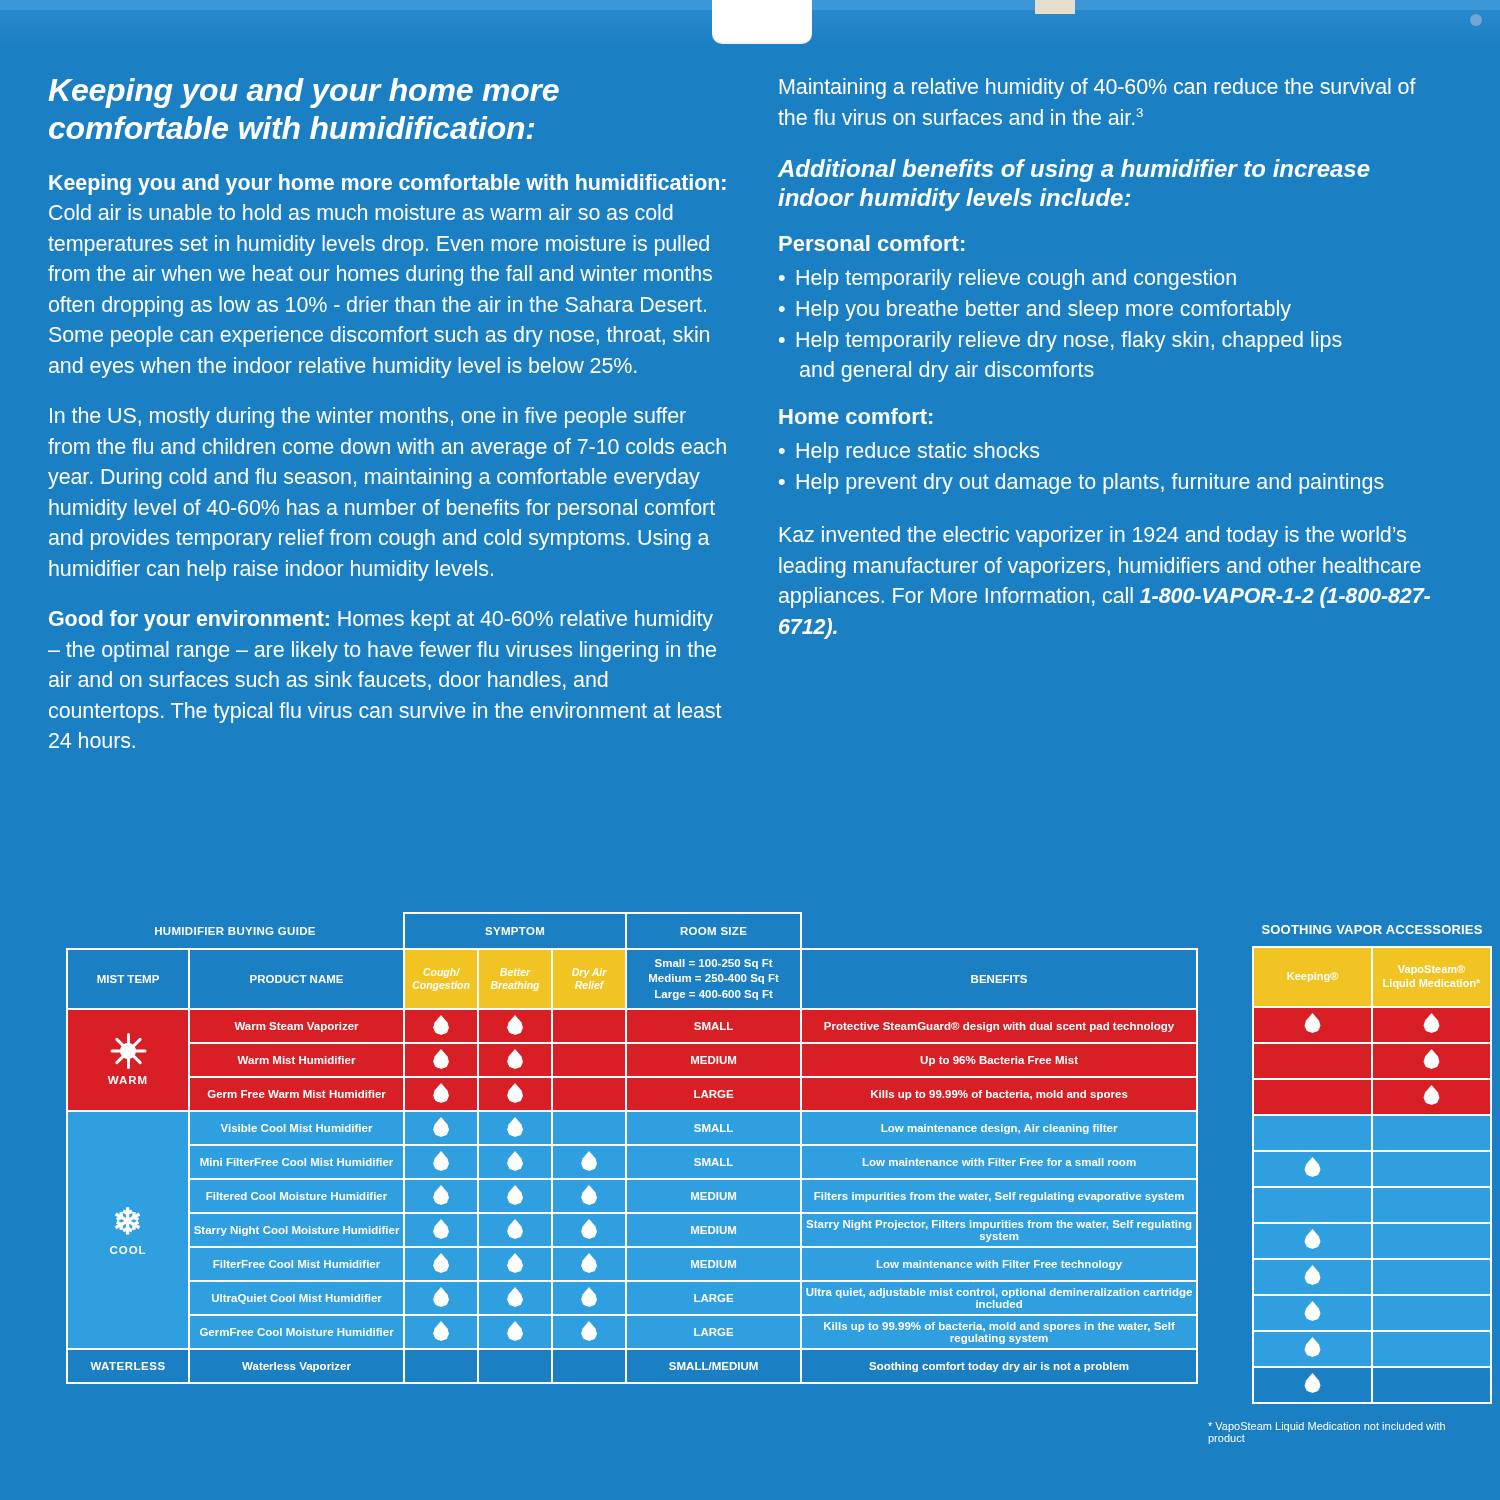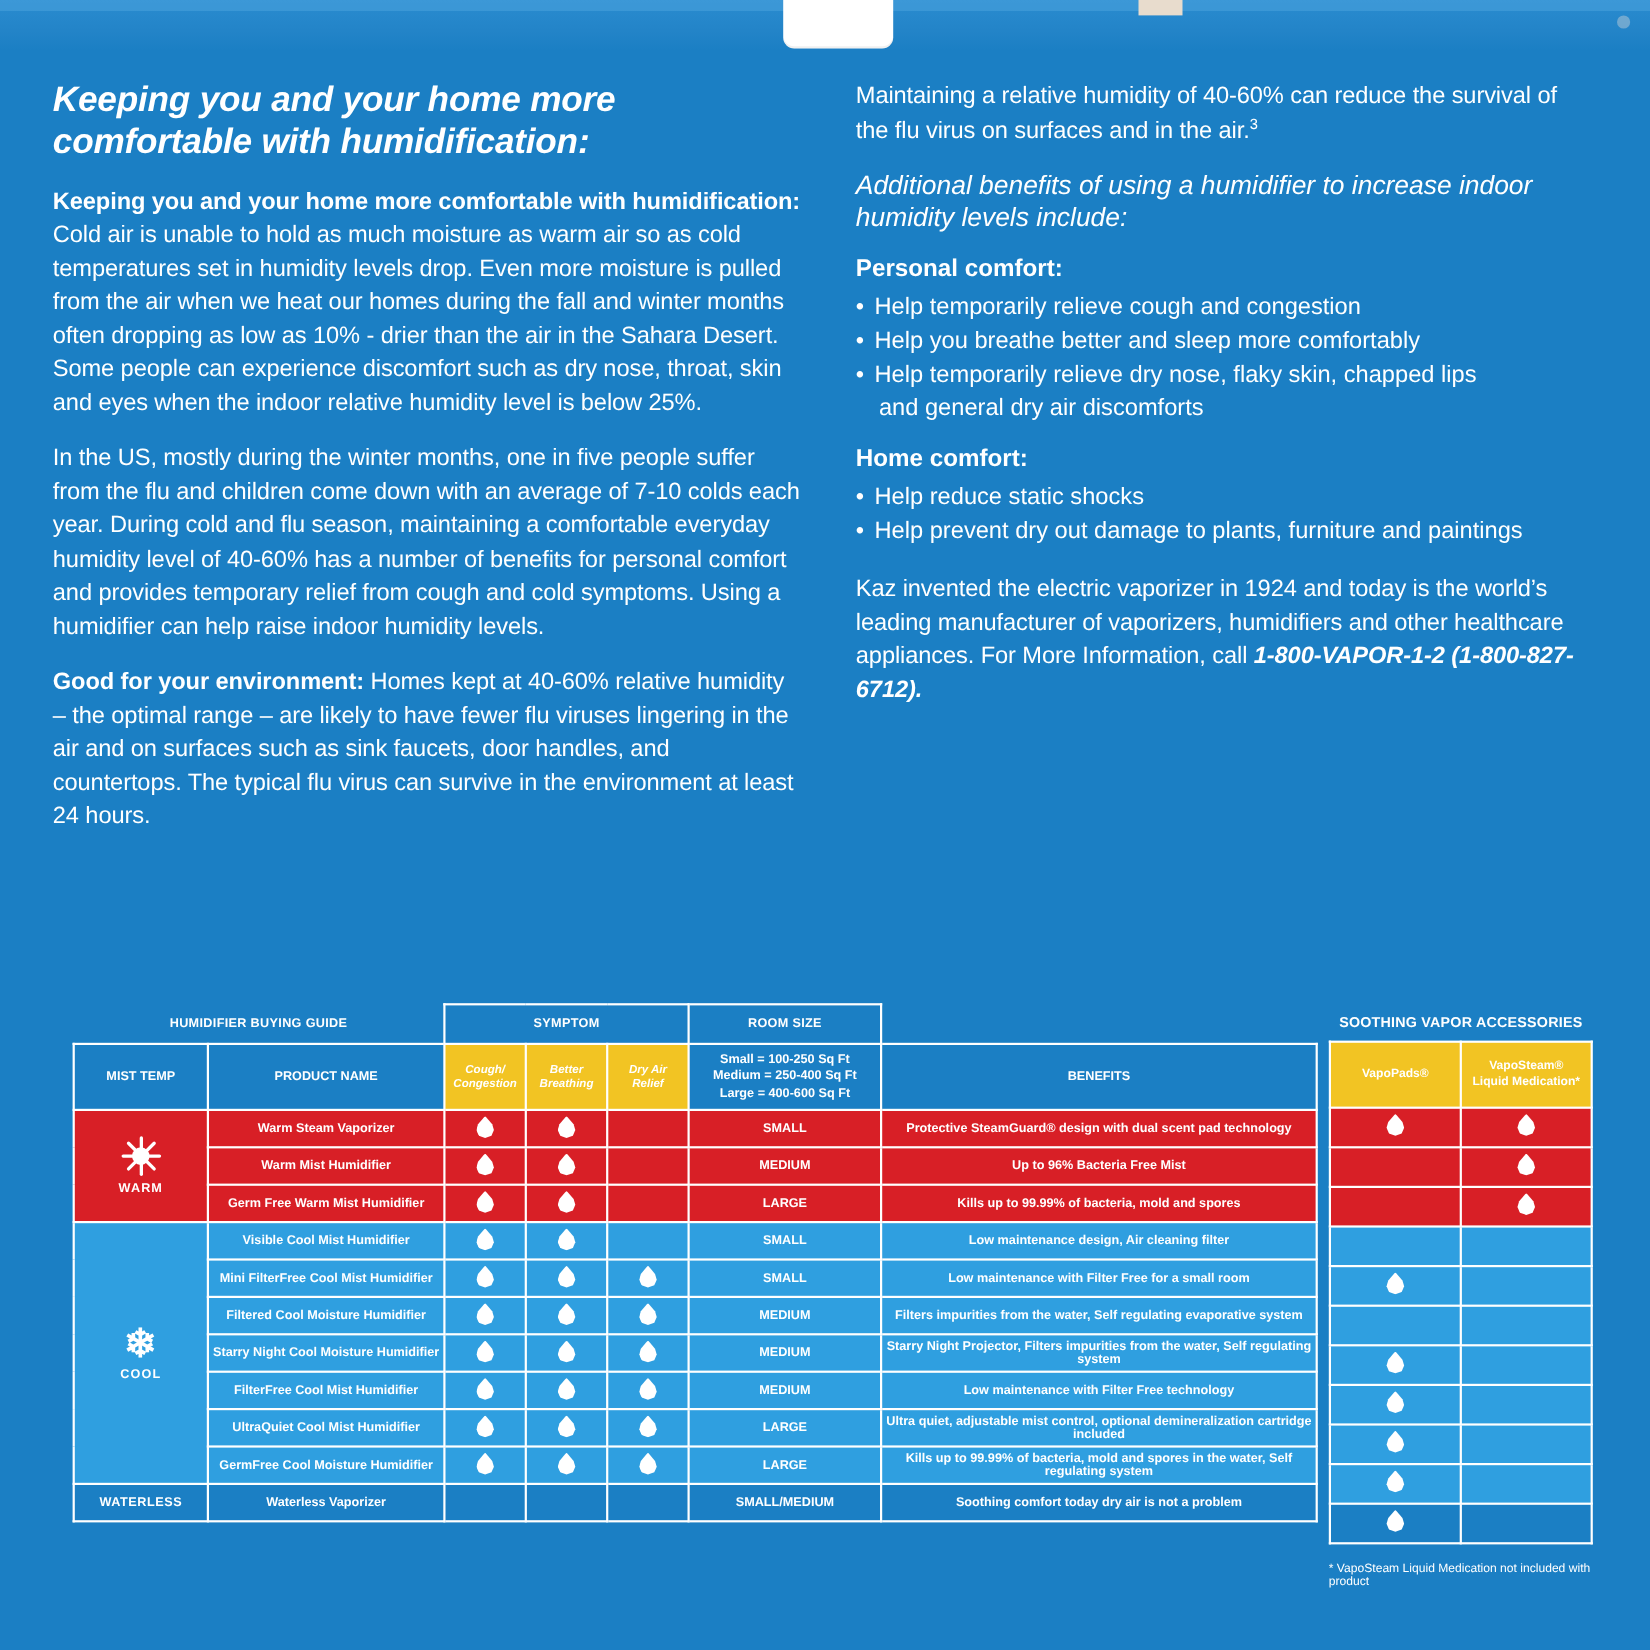--- a/index.html
+++ b/index.html
@@ -44,21 +44,21 @@
     font-size:32px;line-height:1.18;margin:0 0 20px 0;
     font-weight:bold;font-style:italic;letter-spacing:-.2px;
   }
   p.body{
     font-size:21.5px;line-height:1.42;margin:0 0 20px 0;
     letter-spacing:-.1px;
   }
   .lead-bold{font-weight:bold;}
   h2.subhead{
     font-size:24px;line-height:1.2;margin:22px 0 14px 0;
-    font-weight:normal;font-style:italic;
+    font-weight:bold;font-style:italic;
   }
   h3.minihead{
     font-size:22px;margin:18px 0 6px 0;font-weight:bold;
   }
   ul.bullets{list-style:none;margin:0 0 4px 0;padding:0;}
   ul.bullets li{
     font-size:21.5px;line-height:1.44;margin:0;padding-left:17px;position:relative;
   }
   ul.bullets li:before{
     content:"•";position:absolute;left:0;top:0;
@@ -105,21 +105,21 @@
     background:#ffffff;
   }
   .sun .ray{position:absolute;left:16px;top:-1px;width:3px;height:36px;background:#ffffff;border-radius:2px;}
   .snow{
     display:inline-block;width:36px;height:36px;position:relative;color:#ffffff;
     font-size:36px;line-height:36px;
   }
   .mist-label{display:block;margin-top:4px;}
 
   
-  .acc-wrap{position:absolute;left:1208px;top:912px;width:246px;}
+  .acc-wrap{position:absolute;left:1252px;top:912px;width:246px;}
   table.acc{border-collapse:collapse;width:238px;table-layout:fixed;}
   table.acc td{border:2px solid #ffffff;padding:0;text-align:center;vertical-align:middle;color:#fff;font-weight:bold;}
   .acc-top{height:34px;font-size:13px;border:none !important;letter-spacing:.2px;}
   .acc-sub{height:58px;font-size:11px;line-height:1.25;background:#f2c423;color:#1b3f6b;}
   .acc-row-warm td{background:#d81f26;height:34px;}
   .acc-row-cool td{background:#2f9fe0;height:34px;}
   .acc-row-wl td{background:#1b7fc4;height:34px;}
   .footnote{
     position:absolute;left:1208px;top:1420px;width:260px;
     font-size:11px;color:#ffffff;font-weight:normal;
@@ -313,21 +313,21 @@
     <table class="acc">
       <colgroup>
           <col style="width:119px">
           <col style="width:119px">
         </colgroup>
       <tbody>
           <tr>
         <td class="acc-top" colspan="2">SOOTHING VAPOR ACCESSORIES</td>
       </tr>
       <tr>
-        <td class="acc-sub">VapoPads®</td>
+        <td class="acc-sub">Keeping®</td>
         <td class="acc-sub" style="white-space:pre-line">VapoSteam®
 Liquid Medication*</td>
       </tr>
       <tr class="acc-row-warm">
             <td><span class="drop"></span></td>
             <td><span class="drop"></span></td>
           </tr>
       <tr class="acc-row-warm">
             <td></td>
             <td><span class="drop"></span></td>

